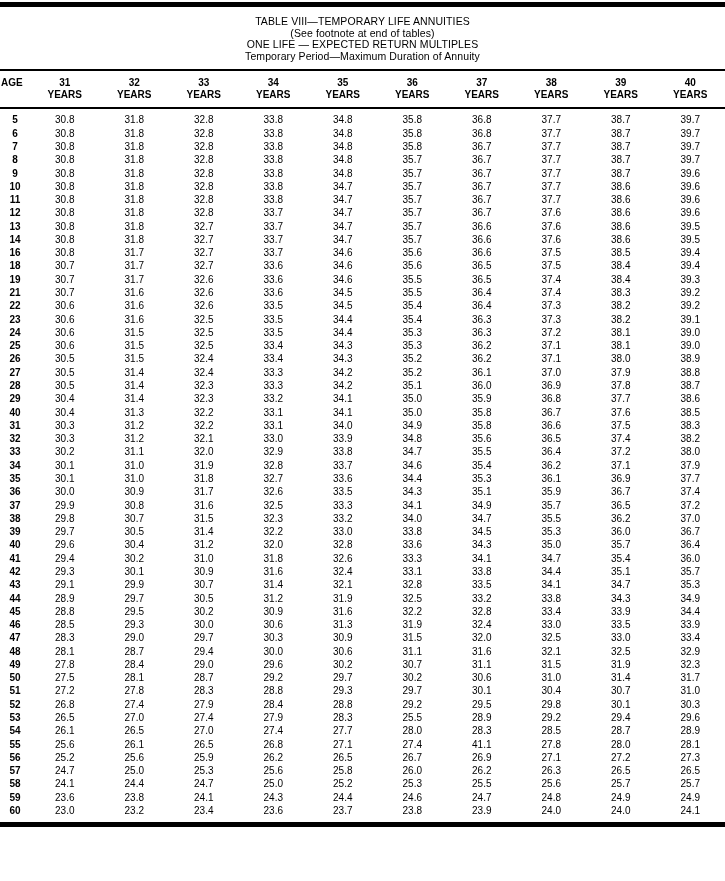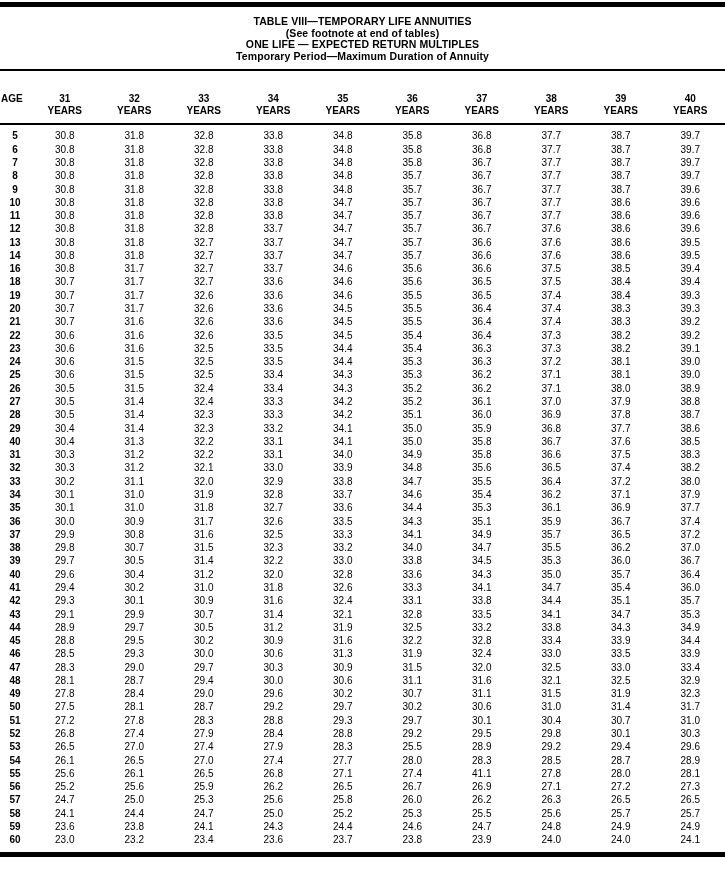--- a/index.html
+++ b/index.html
@@ -11,33 +11,32 @@
     overflow: hidden;
   }
   .page { width: 725px; height: 881px; }
   .rule { background: #000; width: 725px; }
   .rule.thick { height: 5px; }
   .rule.thin  { height: 2px; }
   .rule.top { margin-top: 2px; }
 
   .title-block {
     text-align: center;
-    font-weight: bold;
+    font-weight: normal;
     font-size: 10.5px;
     line-height: 11.6px;
     padding-top: 9px;
     padding-bottom: 7px;
     letter-spacing: 0.1px;
   }
 
   table.annuity {
     width: 725px;
     border-collapse: collapse;
     table-layout: fixed;
-    margin-top: 16px;
   }
   col.age-col { width: 30px; }
 
   thead th {
     font-size: 10px;
     font-weight: bold;
     text-align: center;
     vertical-align: top;
     padding: 6px 0 7px 0;
     border-bottom: 2px solid #000;
@@ -302,33 +301,20 @@
           <td>32.6</td>
           <td>33.6</td>
           <td>34.6</td>
           <td>35.5</td>
           <td>36.5</td>
           <td>37.4</td>
           <td>38.4</td>
           <td>39.3</td>
         </tr>
         <tr>
-          <td class="age">20</td>
-          <td>30.7</td>
-          <td>31.7</td>
-          <td>32.6</td>
-          <td>33.6</td>
-          <td>34.5</td>
-          <td>35.5</td>
-          <td>36.4</td>
-          <td>37.4</td>
-          <td>38.3</td>
-          <td>39.3</td>
-        </tr>
-        <tr>
           <td class="age">21</td>
           <td>30.7</td>
           <td>31.6</td>
           <td>32.6</td>
           <td>33.6</td>
           <td>34.5</td>
           <td>35.5</td>
           <td>36.4</td>
           <td>37.4</td>
           <td>38.3</td>

